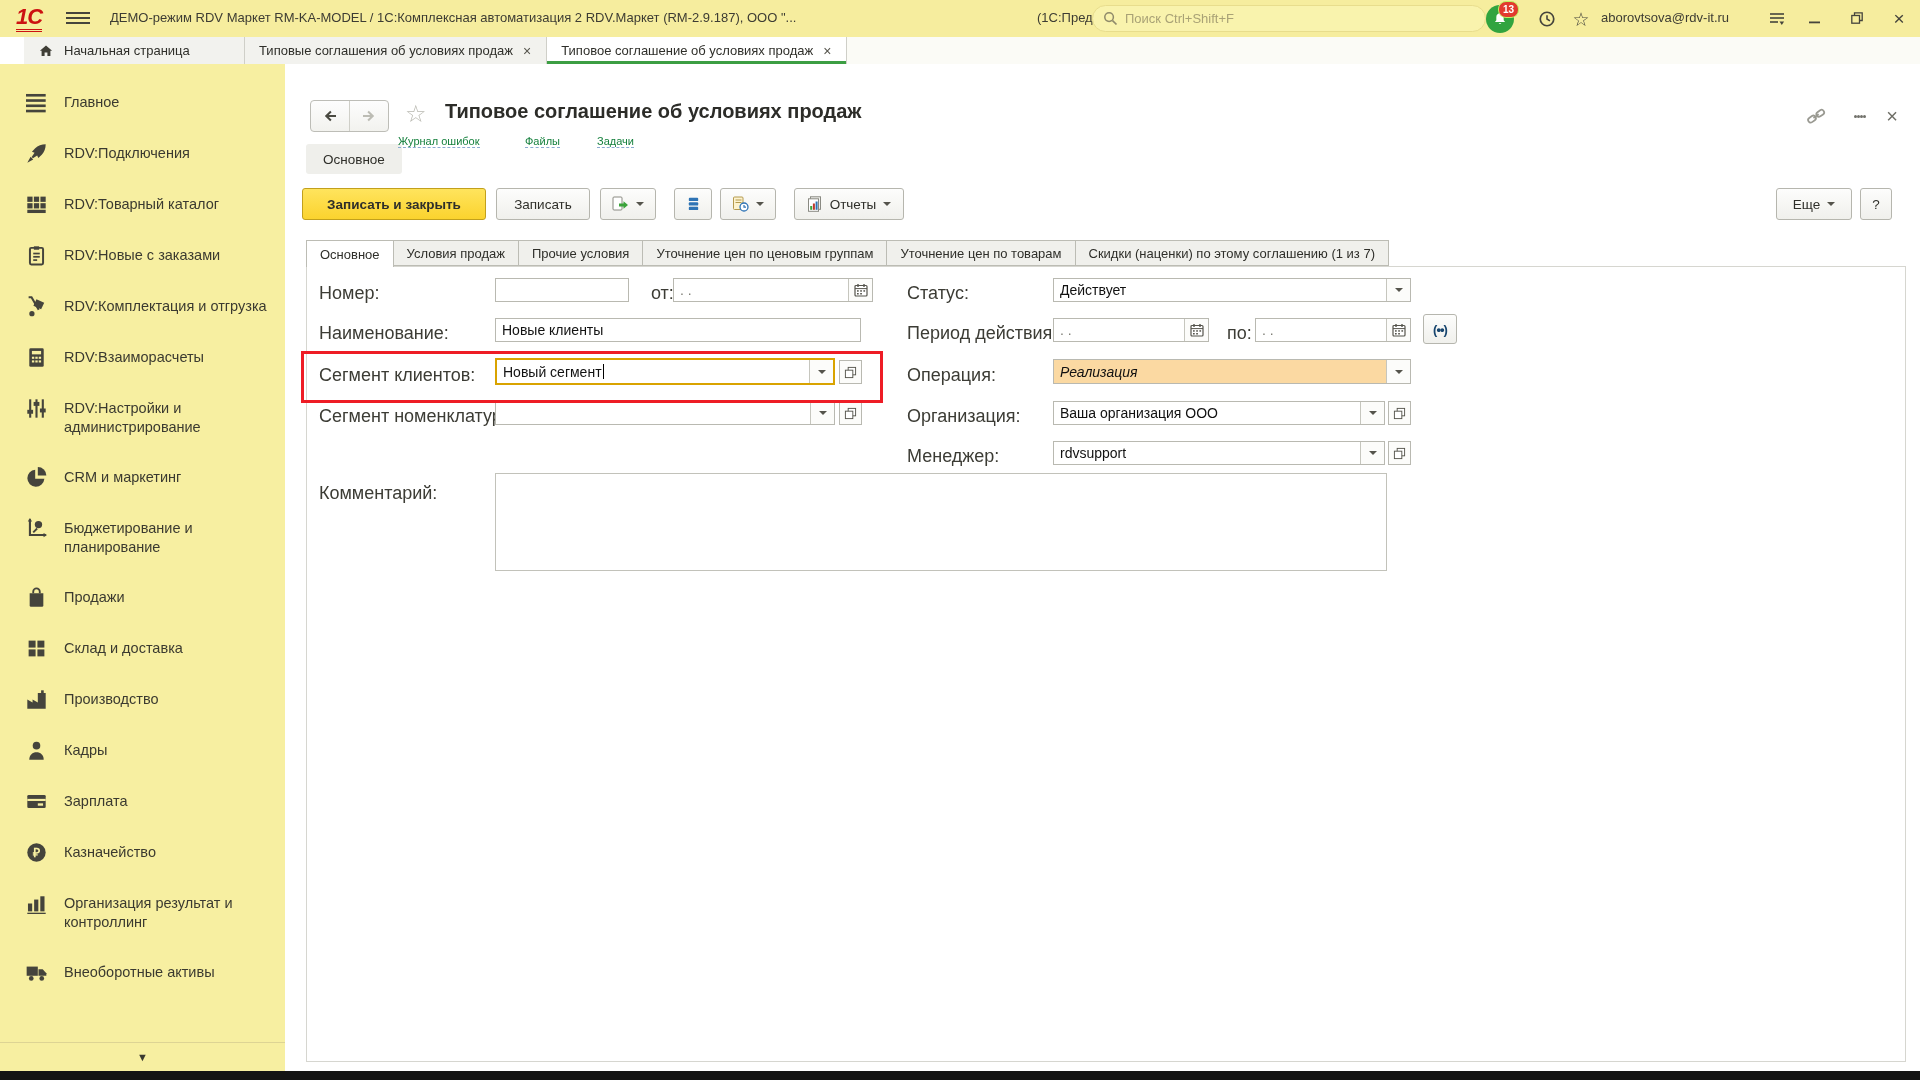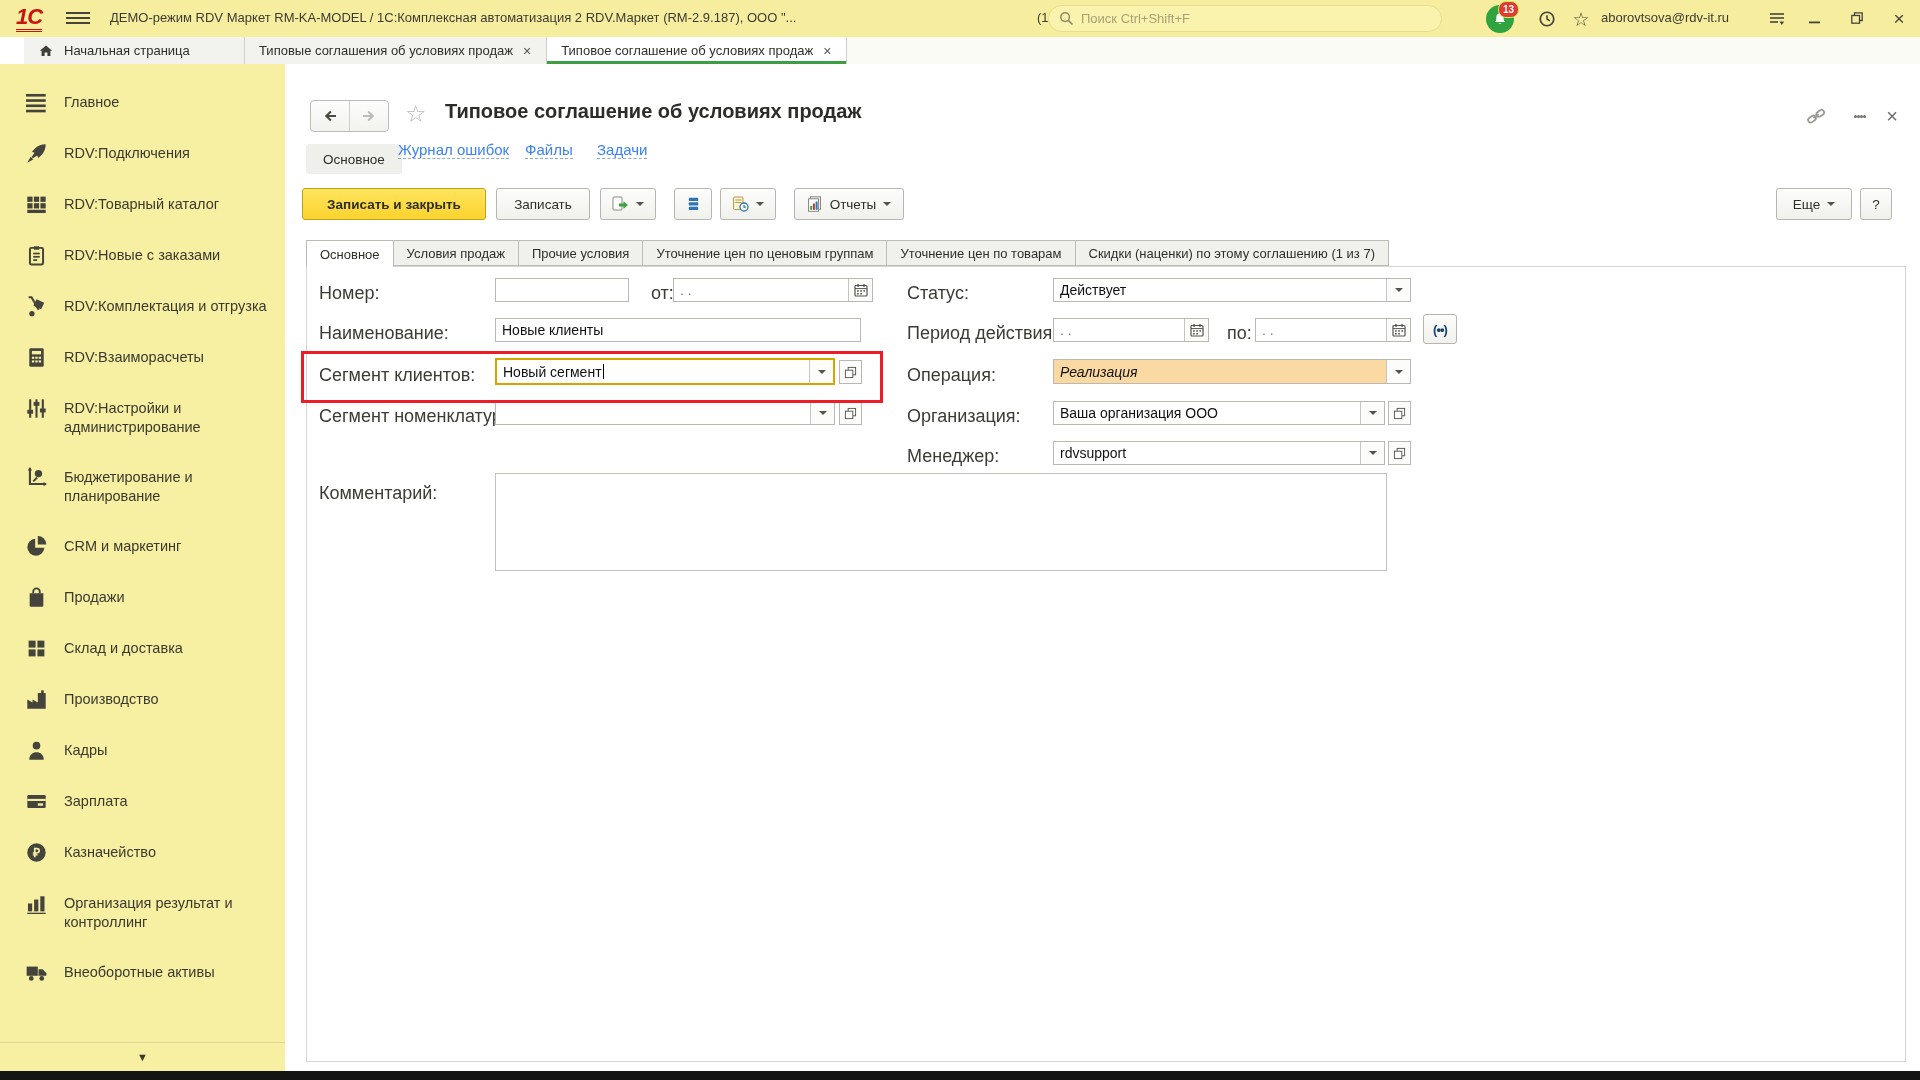--- a/index.html
+++ b/index.html
@@ -7,21 +7,21 @@
        font-family:"Liberation Sans",sans-serif;color:#2f2f2a;}
 
   
   .titlebar{position:absolute;left:0;top:0;width:1920px;height:37px;background:#f6ed9e;}
   .logo{position:absolute;left:16px;top:5px;font-size:22px;font-weight:bold;font-style:italic;
         color:#cc1111;letter-spacing:-1px;border-bottom:3px double #cc1111;line-height:24px;}
   .menu-btn{position:absolute;left:66px;top:9px;width:24px;height:18px;cursor:pointer;}
   .menu-btn i{display:block;height:2px;background:#45443c;margin:3px 0;}
   .win-title{position:absolute;left:110px;top:10px;font-size:13px;color:#3d3c33;white-space:nowrap;}
   .win-badge{position:absolute;left:1037px;top:10px;font-size:13px;color:#3d3c33;}
-  .tb-search{position:absolute;left:1048px;top:5px;width:372px;height:25px;border-radius:14px;
+  .tb-search{position:absolute;left:1092px;top:5px;width:372px;height:25px;border-radius:14px;
         background:#f9f3ad;border:1px solid #e8dd8d;display:flex;align-items:center;padding:0 10px;gap:7px;}
   .tb-search span{font-size:13px;color:#a9a276;}
   .tb-ico{position:absolute;top:6px;width:26px;height:26px;display:flex;align-items:center;justify-content:center;cursor:pointer;}
   .bell-wrap{left:1484px;top:3px;width:32px;height:32px;}
   .bell-circle{position:relative;width:28px;height:28px;border-radius:50%;background:#31a43f;display:flex;align-items:center;justify-content:center;}
   .bell-badge{position:absolute;top:-4px;right:-5px;min-width:15px;height:15px;border-radius:8px;background:#e23a2e;
         color:#fff;font-size:10px;font-weight:bold;display:flex;align-items:center;justify-content:center;padding:0 2px;border:1px solid #bef264;margin-left:35px;}
   .tb-star{font-size:19px;color:#45443c;}
   .tb-email{position:absolute;left:1601px;top:10px;font-size:13px;color:#3d3c33;cursor:pointer;}
   .winbtn{position:absolute;top:4px;width:30px;height:28px;display:flex;align-items:center;justify-content:center;cursor:pointer;}
@@ -53,21 +53,21 @@
   .navgroup .nbtn{width:38px;height:30px;display:flex;align-items:center;justify-content:center;cursor:pointer;}
   .navgroup .nbtn + .nbtn{border-left:1px solid #cfcfc8;}
   .form-star{position:absolute;left:120px;top:36px;font-size:24px;color:#b9b9b1;cursor:pointer;}
   .page-title{position:absolute;left:160px;top:36px;font-size:20px;font-weight:600;color:#2c2c28;}
   .hicon{position:absolute;top:40px;width:26px;height:24px;display:flex;align-items:center;justify-content:center;cursor:pointer;}
   .kebab i{display:block;width:3px;height:3px;border-radius:50%;background:#72726b;margin:1.6px 0;}
   .hclose{font-size:20px;color:#6e6e66;}
 
   .nav-chip{position:absolute;left:21px;top:80px;height:30px;padding:0 17px;background:#efefeb;border-radius:3px;
         display:flex;align-items:center;font-size:13.5px;color:#2f2f2a;cursor:pointer;}
-  .nav-link{position:absolute;top:77px;font-size:15px;color:#3b82f6;border-bottom:1px dashed #8aabd0;cursor:pointer;white-space:nowrap;}
+  .nav-link{position:absolute;top:71px;font-size:11px;color:#15803d;border-bottom:1px dashed #8aabd0;cursor:pointer;white-space:nowrap;}
 
   .btn{position:absolute;top:124px;height:32px;display:flex;align-items:center;justify-content:center;gap:7px;
        background:linear-gradient(#fdfdfc,#f0f0ec);border:1px solid #b6b6ae;border-radius:3px;
        font-size:13.5px;color:#2f2f2a;box-sizing:border-box;cursor:pointer;padding:0 10px;}
   .btn.primary{background:linear-gradient(#ffe45d,#fbd32e);border-color:#c2a01c;font-weight:bold;}
   .tri{width:0;height:0;border:4px solid transparent;border-top-color:#55544c;margin-top:4px;}
 
   
   .tabstrip{position:absolute;left:21px;top:176px;display:flex;z-index:2;}
   .ftab{height:26px;padding:0 13px;display:flex;align-items:center;font-size:13px;color:#2f2f2a;
@@ -252,34 +252,34 @@
               <rect x="7.2" y="1" width="1.6" height="14"></rect>
               <rect x="5.8" y="3" width="4.4" height="3"></rect>
               <rect x="12" y="1" width="1.6" height="14"></rect>
               <rect x="10.6" y="8" width="4.4" height="3"></rect>
             </g>
           </svg>
         <span>RDV:Настройки и администрирование</span>
       </div>
       <div class="side-item">
         <svg viewBox="0 0 16 16">
+            <path d="M7 2a6.5 6.5 0 1 0 7 7H7z" fill="#45443c"></path>
+            <path d="M9 0a6.5 6.5 0 0 1 6.5 6.5H9z" fill="#45443c"></path>
+          </svg>
+        <span>CRM и маркетинг</span>
+      </div>
+      <div class="side-item">
+        <svg viewBox="0 0 16 16">
             <path d="M3 1v12h12" fill="none" stroke="#45443c" stroke-width="1.6"></path>
             <path d="M3 0l-1.6 2.6h3.2z" fill="#45443c"></path>
             <path d="M16 13l-2.6-1.6v3.2z" fill="#45443c"></path>
             <circle cx="9.5" cy="5" r="2.8" fill="#45443c"></circle>
             <path d="M5.5 11l3-3" stroke="#45443c" stroke-width="1.4"></path>
           </svg>
         <span>Бюджетирование и планирование</span>
-      </div>
-      <div class="side-item">
-        <svg viewBox="0 0 16 16">
-            <path d="M7 2a6.5 6.5 0 1 0 7 7H7z" fill="#45443c"></path>
-            <path d="M9 0a6.5 6.5 0 0 1 6.5 6.5H9z" fill="#45443c"></path>
-          </svg>
-        <span>CRM и маркетинг</span>
       </div>
       <div class="side-item">
         <svg viewBox="0 0 16 16">
             <path d="M2.8 4.8h10.4V14a1 1 0 0 1-1 1H3.8a1 1 0 0 1-1-1z" fill="#45443c"></path>
             <path d="M5.5 4.8V3.6a2.5 2.5 0 0 1 5 0v1.2" fill="none" stroke="#45443c" stroke-width="1.4"></path>
           </svg>
         <span>Продажи</span>
       </div>
       <div class="side-item">
         <svg viewBox="0 0 16 16">

